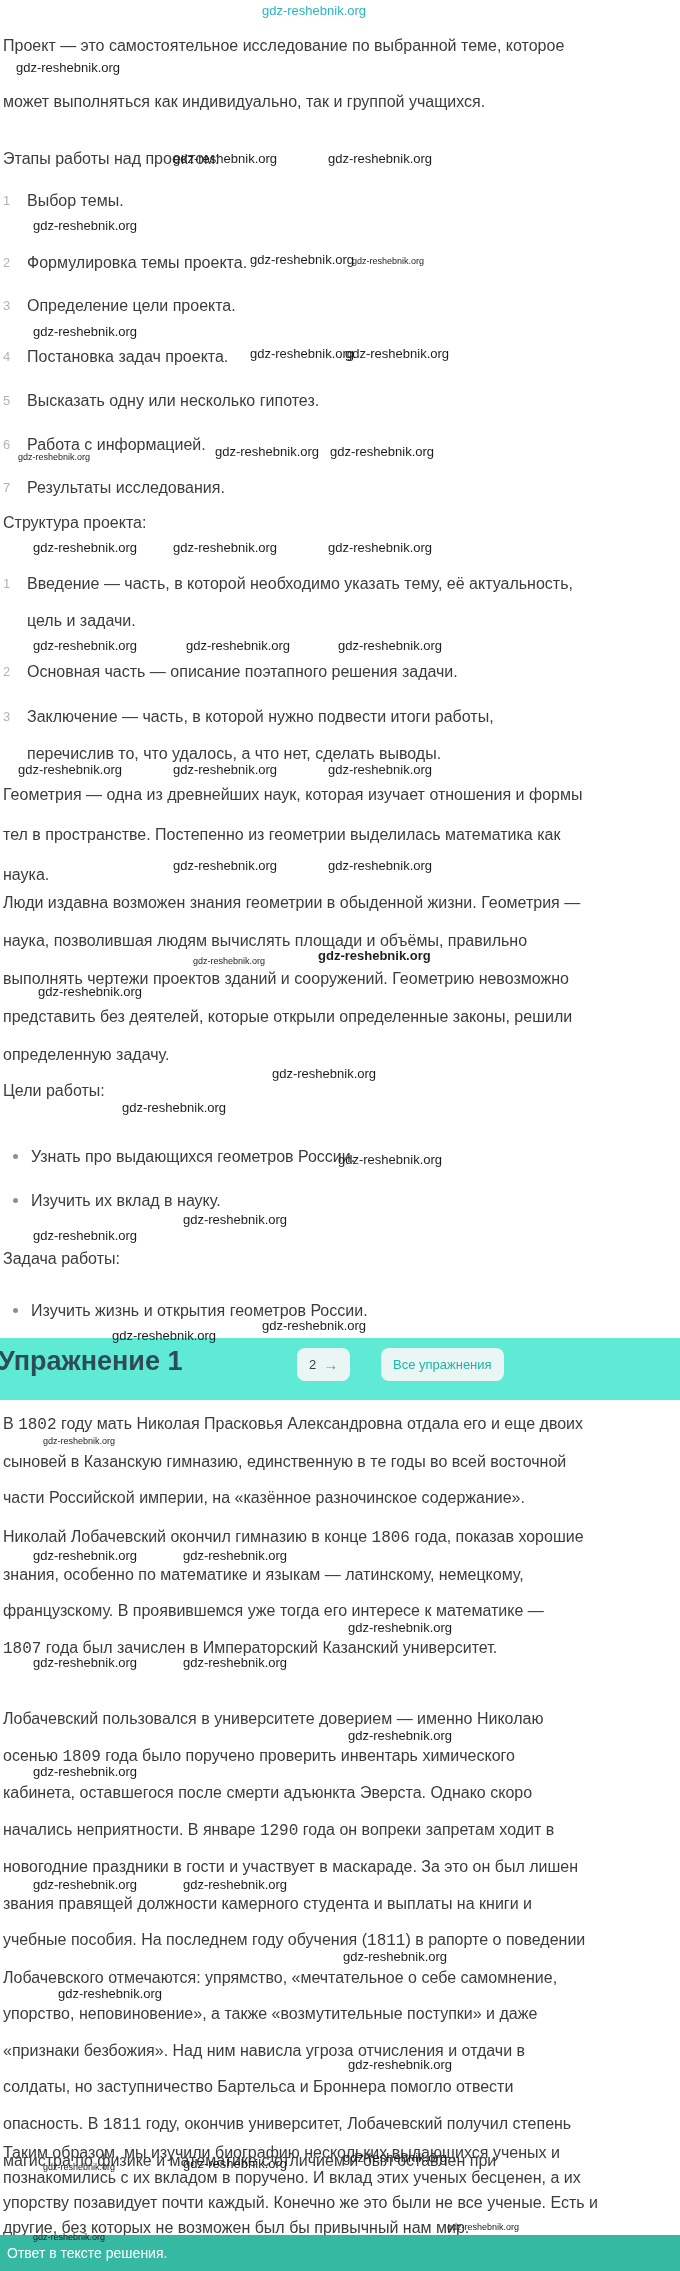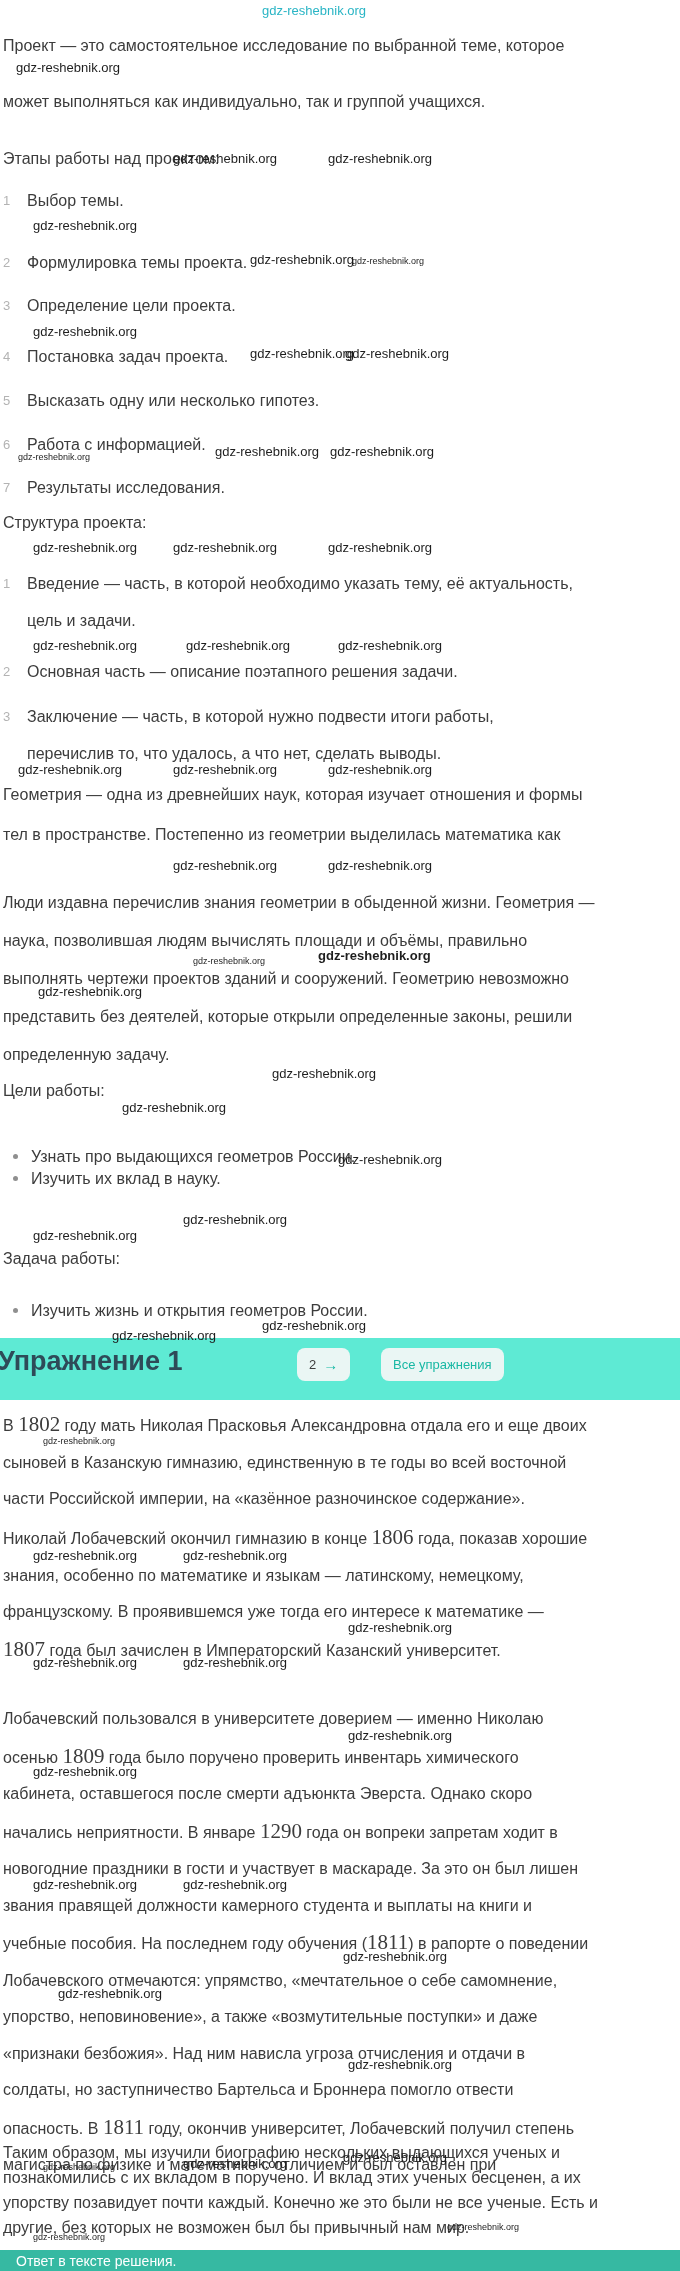--- a/index.html
+++ b/index.html
@@ -12,47 +12,47 @@
   .wm.b{font-weight:bold}
   .wm.teal{color:#2ab5c5}
   .blk{position:absolute;left:3px;width:674px;z-index:1}
   .tline{white-space:nowrap;font-size:16px}
   .p-wide .tline{line-height:56px}
   .p40 .tline{line-height:40px}
   .p38 .tline{line-height:38px}
   .ex .tline{line-height:36.5px}
   .conclusion .tline{line-height:25px}
   .label{font-size:16px;line-height:20px}
-  .mnum{font-family:Liberation Serif, serif;font-size:21px}
+  .mnum{font-family:Liberation Mono, monospace;font-size:16px}
   .nrow{display:flex;align-items:flex-start}
   .nnum{flex:0 0 24px;width:24px;color:#b3b3b3;font-size:13px}
   .steps .nrow .tline{line-height:22px}
   .steps .nnum{padding-top:3px}
   .steps .nrow:nth-child(2){margin-top:40px}
   .steps .nrow:nth-child(3){margin-top:21px}
   .steps .nrow:nth-child(4){margin-top:29px}
   .steps .nrow:nth-child(5){margin-top:22px}
   .steps .nrow:nth-child(6){margin-top:22px}
   .steps .nrow:nth-child(7){margin-top:21px}
   .struct .nrow .tline{line-height:37px}
   .struct .nnum{padding-top:11px}
   .struct .nrow:nth-child(2){margin-top:14px}
   .struct .nrow:nth-child(3){margin-top:8px}
   .brow{display:flex;align-items:flex-start}
   .brow .tline{line-height:22px}
   .bdot{flex:0 0 5px;width:5px;height:5px;border-radius:50%;background:#8f8f8f;margin:8px 13px 0 10px}
-  .bullets .brow + .brow{}
+  .bullets .brow + .brow{margin-top:22px}
   .header-row{position:absolute;top:1338px;left:0;width:680px;height:62px;background:#5eead4;z-index:2}
   .ex-title{position:absolute;left:-2px;top:8px;font-size:27px;font-weight:600;color:#2e4b58;white-space:nowrap}
   .pill{position:absolute;top:10px;height:33px;background:#eaf6f4;border-radius:8px;display:flex;align-items:center;font-size:13px;color:#18b8a4;padding:0 12px;cursor:pointer;white-space:nowrap}
   .pill-next{left:297px}
   .pill-num{color:#3d3d3d;margin-right:7px}
   .pill-arrow{color:#18b8a4;font-size:15px}
   .pill-all{left:381px}
-  .answer-bar{position:absolute;left:0;bottom:0;width:680px;height:21px;background:#36b9a2;color:#fff;font-size:14px;display:flex;align-items:center;padding-left:16px;z-index:2}
+  .answer-bar{position:absolute;left:0;bottom:0;width:680px;height:36px;background:#36b9a2;color:#fff;font-size:14px;display:flex;align-items:center;padding-left:7px;z-index:2}
 </style>
 </head>
 <body>
 
 <div class="page">
 
   <div class="wm-layer" id="wm-layer">
       <span class="wm teal" style="left: 262px; top: 3px;">gdz-reshebnik.org</span>
       <span class="wm" style="left: 16px; top: 60px;">gdz-reshebnik.org</span>
       <span class="wm" style="left: 173px; top: 151px;">gdz-reshebnik.org</span>
@@ -180,24 +180,25 @@
         <div>
           <div class="tline">Заключение — часть, в которой нужно подвести итоги работы,</div>
           <div class="tline">перечислив то, что удалось, а что нет, сделать выводы.</div>
         </div>
       </div>
     </div>
 
   <div class="blk p40" style="top:775px">
       <div class="tline">Геометрия — одна из древнейших наук, которая изучает отношения и формы</div>
       <div class="tline">тел в пространстве. Постепенно из геометрии выделилась математика как</div>
+      <div class="tline">наука.</div>
     </div>
 
   <div class="blk p38" style="top:884px">
-      <div class="tline">Люди издавна перечислив знания геометрии в обыденной жизни. Геометрия —</div>
+      <div class="tline">Люди издавна возможен знания геометрии в обыденной жизни. Геометрия —</div>
       <div class="tline">наука, позволившая людям вычислять площади и объёмы, правильно</div>
       <div class="tline">выполнять чертежи проектов зданий и сооружений. Геометрию невозможно</div>
       <div class="tline">представить без деятелей, которые открыли определенные законы, решили</div>
       <div class="tline">определенную задачу.</div>
     </div>
 
   <div class="blk label" style="top:1081px">Цели работы:</div>
 
   <div class="blk bullets" style="top:1146px">
       <div class="brow">

